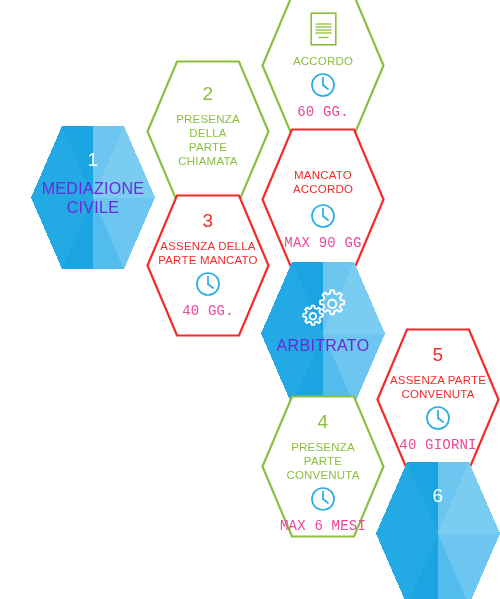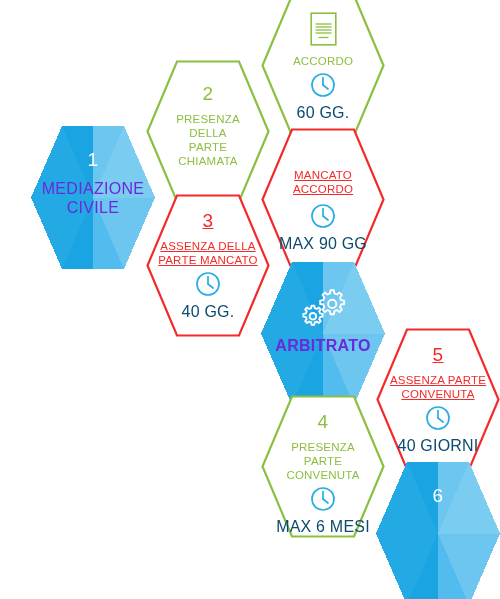--- a/index.html
+++ b/index.html
@@ -61,27 +61,28 @@
     white-space: pre-line;
   }
   .lbl-blue {
     font-size: 16px;
     line-height: 19px;
     color: #6d28d9;
     letter-spacing: 0.3px;
     white-space: pre-line;
   }
   .duration {
-    font-size: 16px;
+    font-size: 14px;
     line-height: 13px;
-    color: #0c4a6e;
+    color: #ec4899;
     letter-spacing: 0.2px;
+    font-family: Liberation Mono, monospace;
   }
   .green .num, .green .lbl { color: #8cbf3f; }
-  .red   .num, .red   .lbl { color: #f42a2a; text-decoration: underline; }
+  .red   .num, .red   .lbl { color: #f42a2a; }
   .clock { display: block; }
   .sp-num { height: 9px; }
   .sp-sm  { height: 7px; }
   .sp-xs  { height: 4px; }
   .sp-md  { height: 10px; }
 </style>
 </head>
 <body>
 
 <div id="stage">
@@ -195,21 +196,21 @@
     <svg class="hexshape" viewBox="0 0 124 143">
       <g shape-rendering="crispEdges">
         <polygon points="31,0 62,0 62,71.5 0,71.5" fill="#1ba4e2"></polygon>
         <polygon points="62,0 93,0 124,71.5 62,71.5" fill="#6cc6ef"></polygon>
         <polygon points="0,71.5 62,71.5 62,143 31,143" fill="#1ba4e2"></polygon>
         <polygon points="62,71.5 124,71.5 93,143 62,143" fill="#51bced"></polygon>
         <polygon points="31,0 62,71.5 31,143 0,71.5" fill="#29ade4" opacity="0.55"></polygon>
         <polygon points="93,0 124,71.5 93,143 62,71.5" fill="#8fd3f3" opacity="0.45"></polygon>
       </g>
     </svg>
-    <div class="content" style="justify-content:flex-start; padding-top:24px;font-weight:bold;">
+    <div class="content" style="justify-content:flex-start; padding-top:24px;">
       <span>
         <svg width="52" height="42" viewBox="0 0 52 42">
           <g fill="none" stroke="#ffffff" stroke-width="1.9" stroke-linejoin="round">
             <path d="M33.5 4.3 l3.4 0 0.5 3.1 2.6 1.1 2.5-1.9 2.4 2.4 -1.9 2.5 1.1 2.6 3.1 0.5 0 3.4 -3.1 0.5 -1.1 2.6 1.9 2.5 -2.4 2.4 -2.5-1.9 -2.6 1.1 -0.5 3.1 -3.4 0 -0.5-3.1 -2.6-1.1 -2.5 1.9 -2.4-2.4 1.9-2.5 -1.1-2.6 -3.1-0.5 0-3.4 3.1-0.5 1.1-2.6 -1.9-2.5 2.4-2.4 2.5 1.9 2.6-1.1 Z"></path>
             <circle cx="35.2" cy="17.9" r="4.1"></circle>
             <path d="M14.6 19.6 l2.7 0 0.4 2.5 2.1 0.9 2-1.5 1.9 1.9 -1.5 2 0.9 2.1 2.5 0.4 0 2.7 -2.5 0.4 -0.9 2.1 1.5 2 -1.9 1.9 -2-1.5 -2.1 0.9 -0.4 2.5 -2.7 0 -0.4-2.5 -2.1-0.9 -2 1.5 -1.9-1.9 1.5-2 -0.9-2.1 -2.5-0.4 0-2.7 2.5-0.4 0.9-2.1 -1.5-2 1.9-1.9 2 1.5 2.1-0.9 Z"></path>
             <circle cx="15.9" cy="30.3" r="3.3"></circle>
           </g>
         </svg>
       </span>

